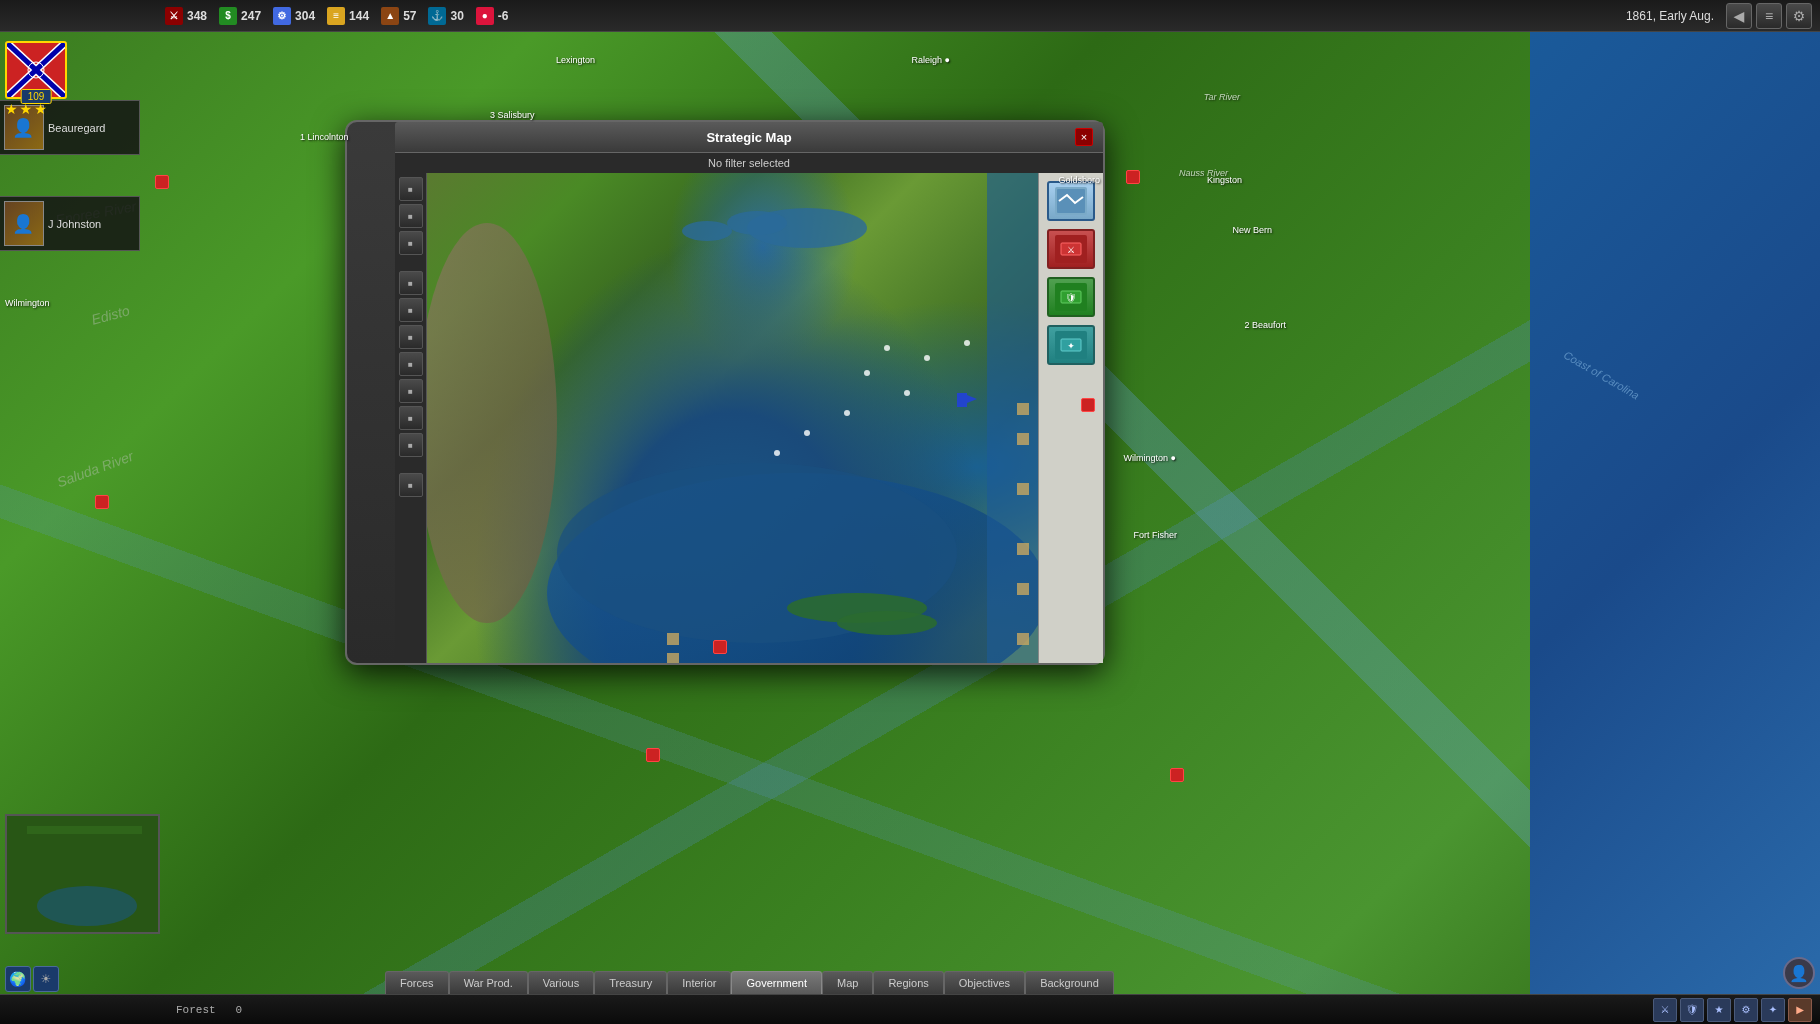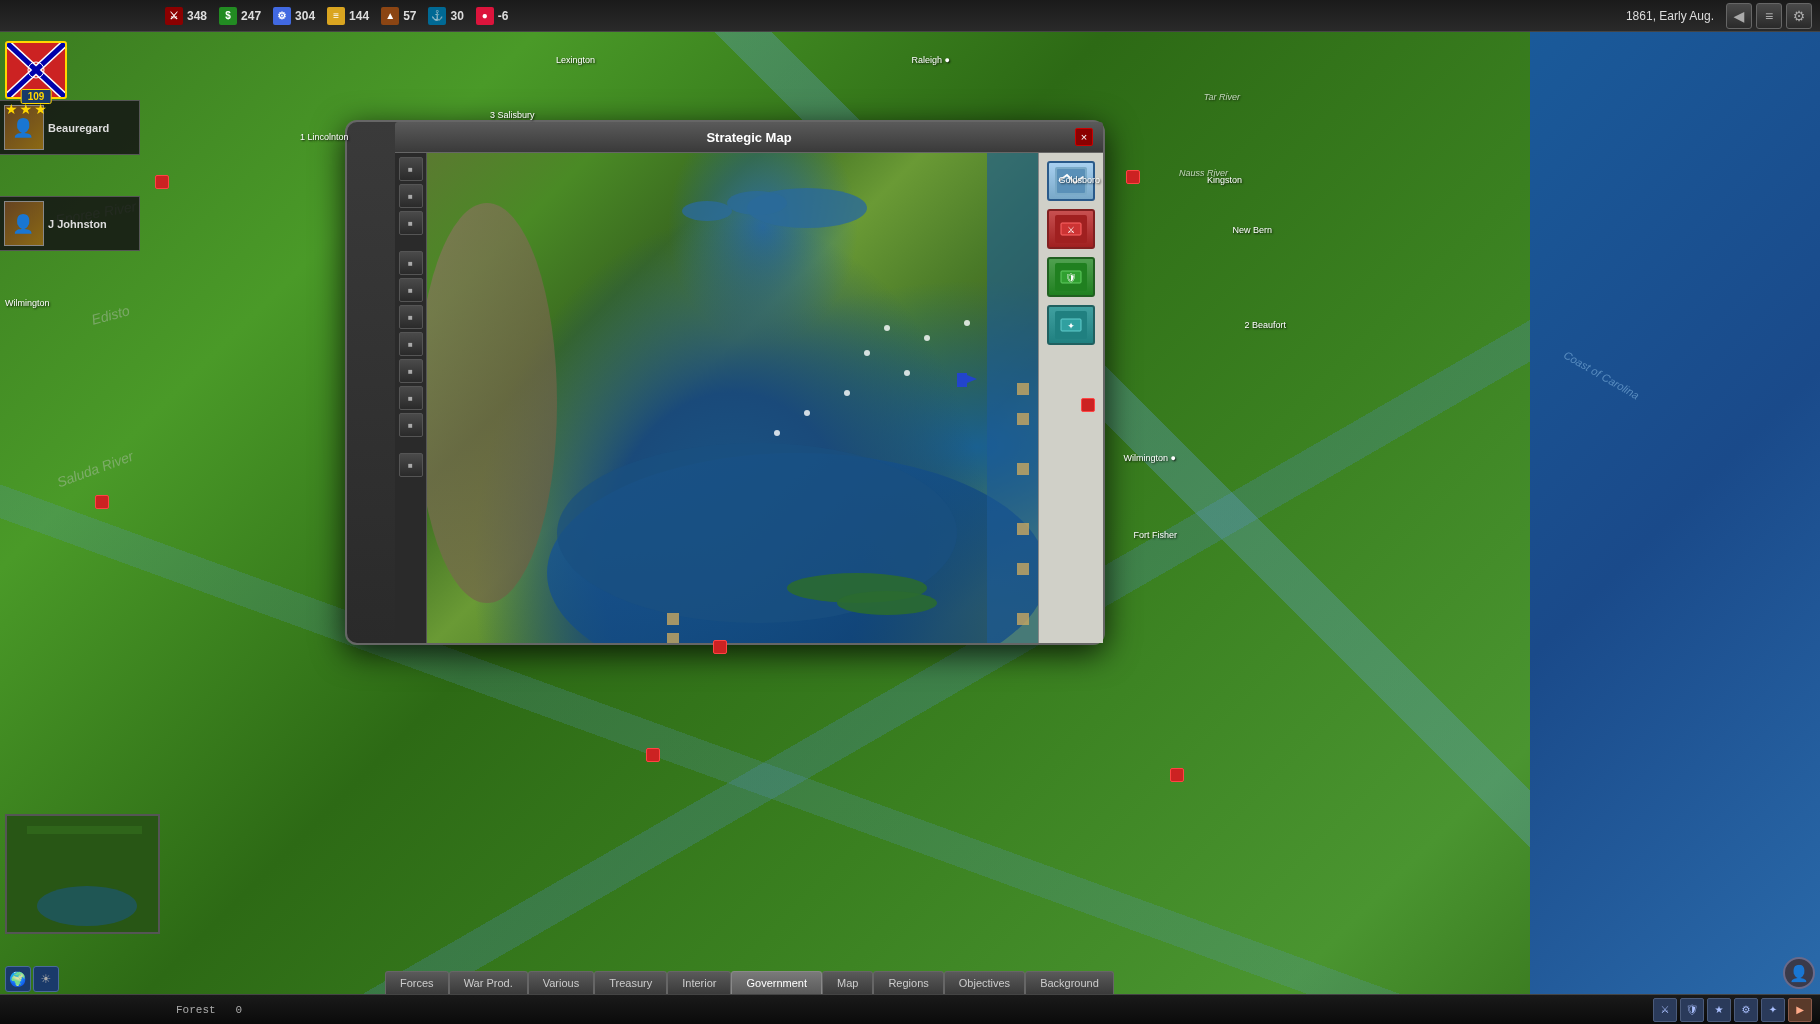--- a/index.html
+++ b/index.html
@@ -109,21 +109,21 @@
     }
 
     .prestige-badge {
       position: absolute;
       bottom: -5px;
       left: 50%;
       transform: translateX(-50%);
       background: #1a3a6a;
       color: #ffd700;
       font-size: 10px;
-      font-weight: bold;
+      font-weight: normal;
       padding: 1px 6px;
       border: 1px solid #ffd700;
       border-radius: 2px;
     }
 
     
     .general-panel {
       position: absolute;
       left: 0;
       background: rgba(20,20,20,0.85);
@@ -145,21 +145,21 @@
       display: flex;
       align-items: center;
       justify-content: center;
       color: #ccc;
       font-size: 18px;
     }
 
     .general-name {
       color: #ddd;
       font-size: 11px;
-      font-weight: bold;
+      font-weight: normal;
       text-align: right;
     }
 
     
     .mini-map {
       position: absolute;
       bottom: 90px;
       left: 5px;
       width: 155px;
       height: 120px;
@@ -539,20 +539,21 @@
   <div style="width:26px;height:26px;background:#1a3a6a;border:1px solid #4a6a9a;border-radius:3px;display:flex;align-items:center;justify-content:center;color:#6aaa6a;font-size:14px;cursor:pointer">🌍</div>
   <div style="width:26px;height:26px;background:#1a3a6a;border:1px solid #4a6a9a;border-radius:3px;display:flex;align-items:center;justify-content:center;color:#aaaaaa;font-size:12px;cursor:pointer">☀</div>
 </div>
 
 <div class="modal-window">
   <div class="modal-titlebar">
     <div style="width:18px"></div>
     <div class="modal-title">Strategic Map</div>
     <div class="modal-close">×</div>
   </div>
+  <div class="modal-subtitle">No filter selected</div>
 
   <div class="modal-body">
 
     <div class="filter-panel">
       <div class="filter-btn">■</div>
       <div class="filter-btn">■</div>
       <div class="filter-btn">■</div>
       <div style="height:10px"></div>
       <div class="filter-btn">■</div>
       <div class="filter-btn">■</div>

